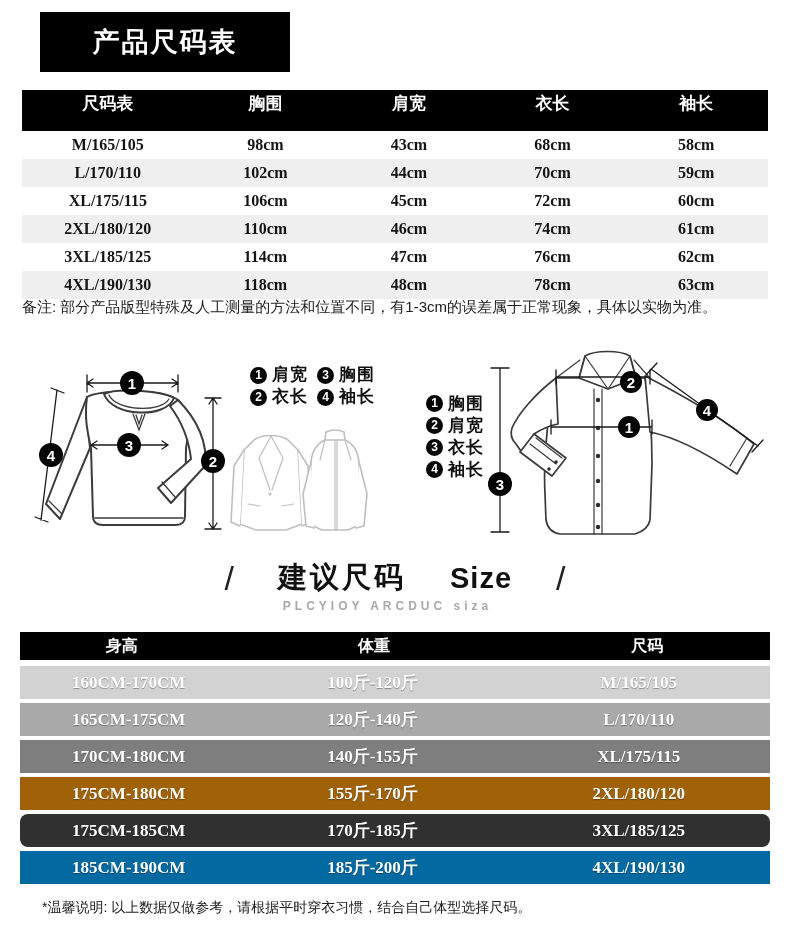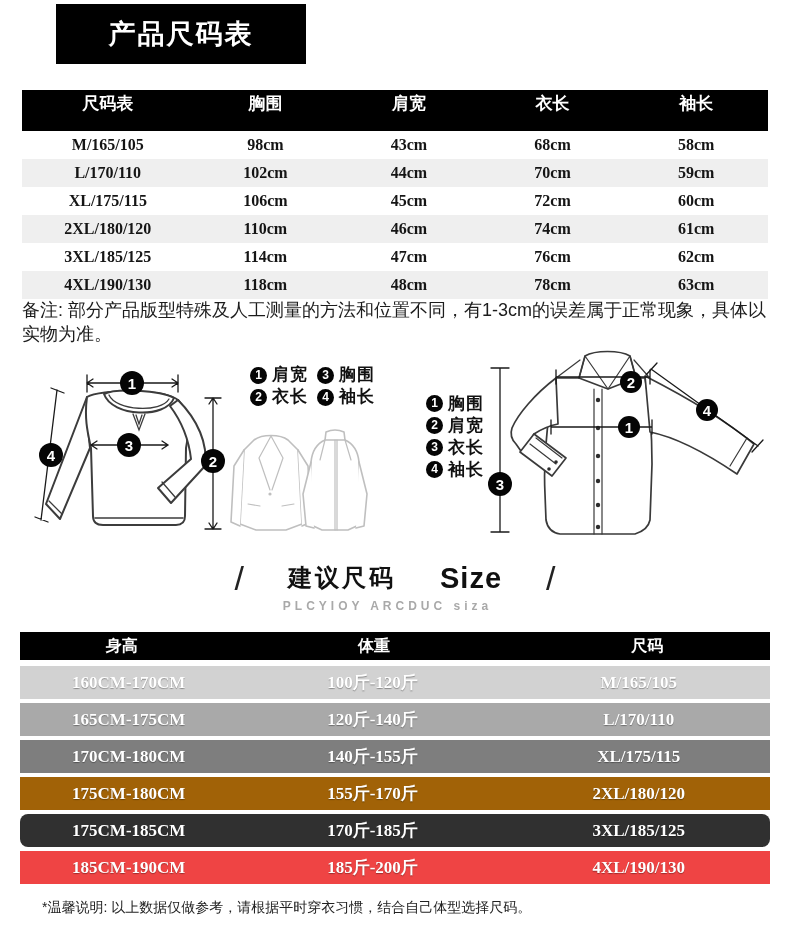--- a/index.html
+++ b/index.html
@@ -1,57 +1,57 @@
 <!DOCTYPE html>
 <html><head>
 <meta charset="utf-8">
 <style>
   html,body{margin:0;padding:0;background:#fff;}
   #page{position:relative;width:790px;height:944px;background:#ffffff;overflow:hidden;
         font-family:"Liberation Sans","DejaVu Sans",sans-serif;}
 
   
-  .title-box{position:absolute;left:40px;top:4px;width:250px;height:60px;background:#000;
-             display:flex;align-items:center;justify-content:center;margin-left:16px;}
+  .title-box{position:absolute;left:40px;top:12px;width:250px;height:60px;background:#000;
+             display:flex;align-items:center;justify-content:center;}
   .title-box span{color:#fff;font-size:27px;font-weight:bold;letter-spacing:2px;}
 
   
   #table1{position:absolute;left:22px;top:90px;width:746px;}
   .t1h{display:flex;height:41px;line-height:28px;background:#000;color:#fff;
        font-weight:bold;font-size:17px;}
   .t1r{display:flex;height:28px;line-height:28px;color:#151515;
        font-family:"Liberation Serif","DejaVu Serif",serif;font-weight:bold;font-size:16px;}
   .t1r.alt{background:#efefef;}
   .cell{text-align:center;overflow:hidden;white-space:nowrap;}
   .c0{width:23%;}
   .c1{width:19.25%;}
 
   
-  .note1{position:absolute;left:22px;top:298px;width:750px;font-size:18px;color:#1c1c1c;}
+  .note1{position:absolute;left:22px;top:298px;width:750px;font-size:15px;color:#1c1c1c;}
   .note2{position:absolute;left:22px;top:899px;width:750px;font-size:14px;color:#222;margin-left:20px;}
 
   
   #diagram{position:absolute;left:0;top:344px;width:790px;height:242px;}
 
   .legend{position:absolute;color:#111;}
   .lg-item{display:inline-flex;align-items:center;margin-right:9px;}
   .lg-badge{width:17px;height:17px;border-radius:50%;background:#050505;color:#fff;
             font-size:12px;font-weight:bold;display:inline-flex;align-items:center;
             justify-content:center;flex:0 0 17px;}
   .lg-label{font-size:17px;font-weight:600;margin-left:5px;letter-spacing:1px;}
   #legend-left{left:250px;top:364px;width:170px;line-height:22px;}
   #legend-left .lg-row{height:22px;display:flex;align-items:center;}
   #legend-right{left:426px;top:392px;width:90px;}
   #legend-right .lg-row{height:22px;display:flex;align-items:center;}
 
   
   .suggest-head{position:absolute;left:0;top:558px;width:790px;height:40px;
                 display:flex;align-items:center;justify-content:center;gap:44px;color:#111;}
   .slash{font-size:34px;font-weight:400;color:#222;}
-  .sg-cn{font-size:24px;font-weight:bold;letter-spacing:3px;}
+  .sg-cn{font-size:29px;font-weight:bold;letter-spacing:3px;}
   .sg-en{font-size:29px;font-weight:bold;letter-spacing:1px;}
   .suggest-sub{position:absolute;left:0;top:599px;width:775px;text-align:center;
                font-size:12px;color:#a9a9a9;letter-spacing:4px;font-weight:bold;}
 
   
   #table2{position:absolute;left:20px;top:632px;width:750px;}
   .t2h{display:flex;height:28px;line-height:28px;background:#000;color:#fff;
        font-weight:bold;font-size:16px;margin-bottom:6px;gap:24px;}
   .t2r{display:flex;height:33px;line-height:33px;margin-bottom:4px;color:#fff;
        font-family:"Liberation Serif","DejaVu Serif",serif;font-weight:bold;font-size:17px;
@@ -319,21 +319,21 @@
         <div class="t2r" style="background: #a16207;">
           <div class="cell k0">175CM-180CM</div>
           <div class="cell k1">155斤-170斤</div>
           <div class="cell k2">2XL/180/120</div>
         </div>
         <div class="t2r" style="background: rgb(48, 48, 48); border-radius: 8px;">
           <div class="cell k0">175CM-185CM</div>
           <div class="cell k1">170斤-185斤</div>
           <div class="cell k2">3XL/185/125</div>
         </div>
-        <div class="t2r" style="background: #ef4444;">
+        <div class="t2r" style="background: #0369a1;">
           <div class="cell k0">185CM-190CM</div>
           <div class="cell k1">185斤-200斤</div>
           <div class="cell k2">4XL/190/130</div>
         </div>
       </div>
   </div>
 
   <div class="note2">*温馨说明: 以上数据仅做参考，请根据平时穿衣习惯，结合自己体型选择尺码。</div>
 
 </div>

